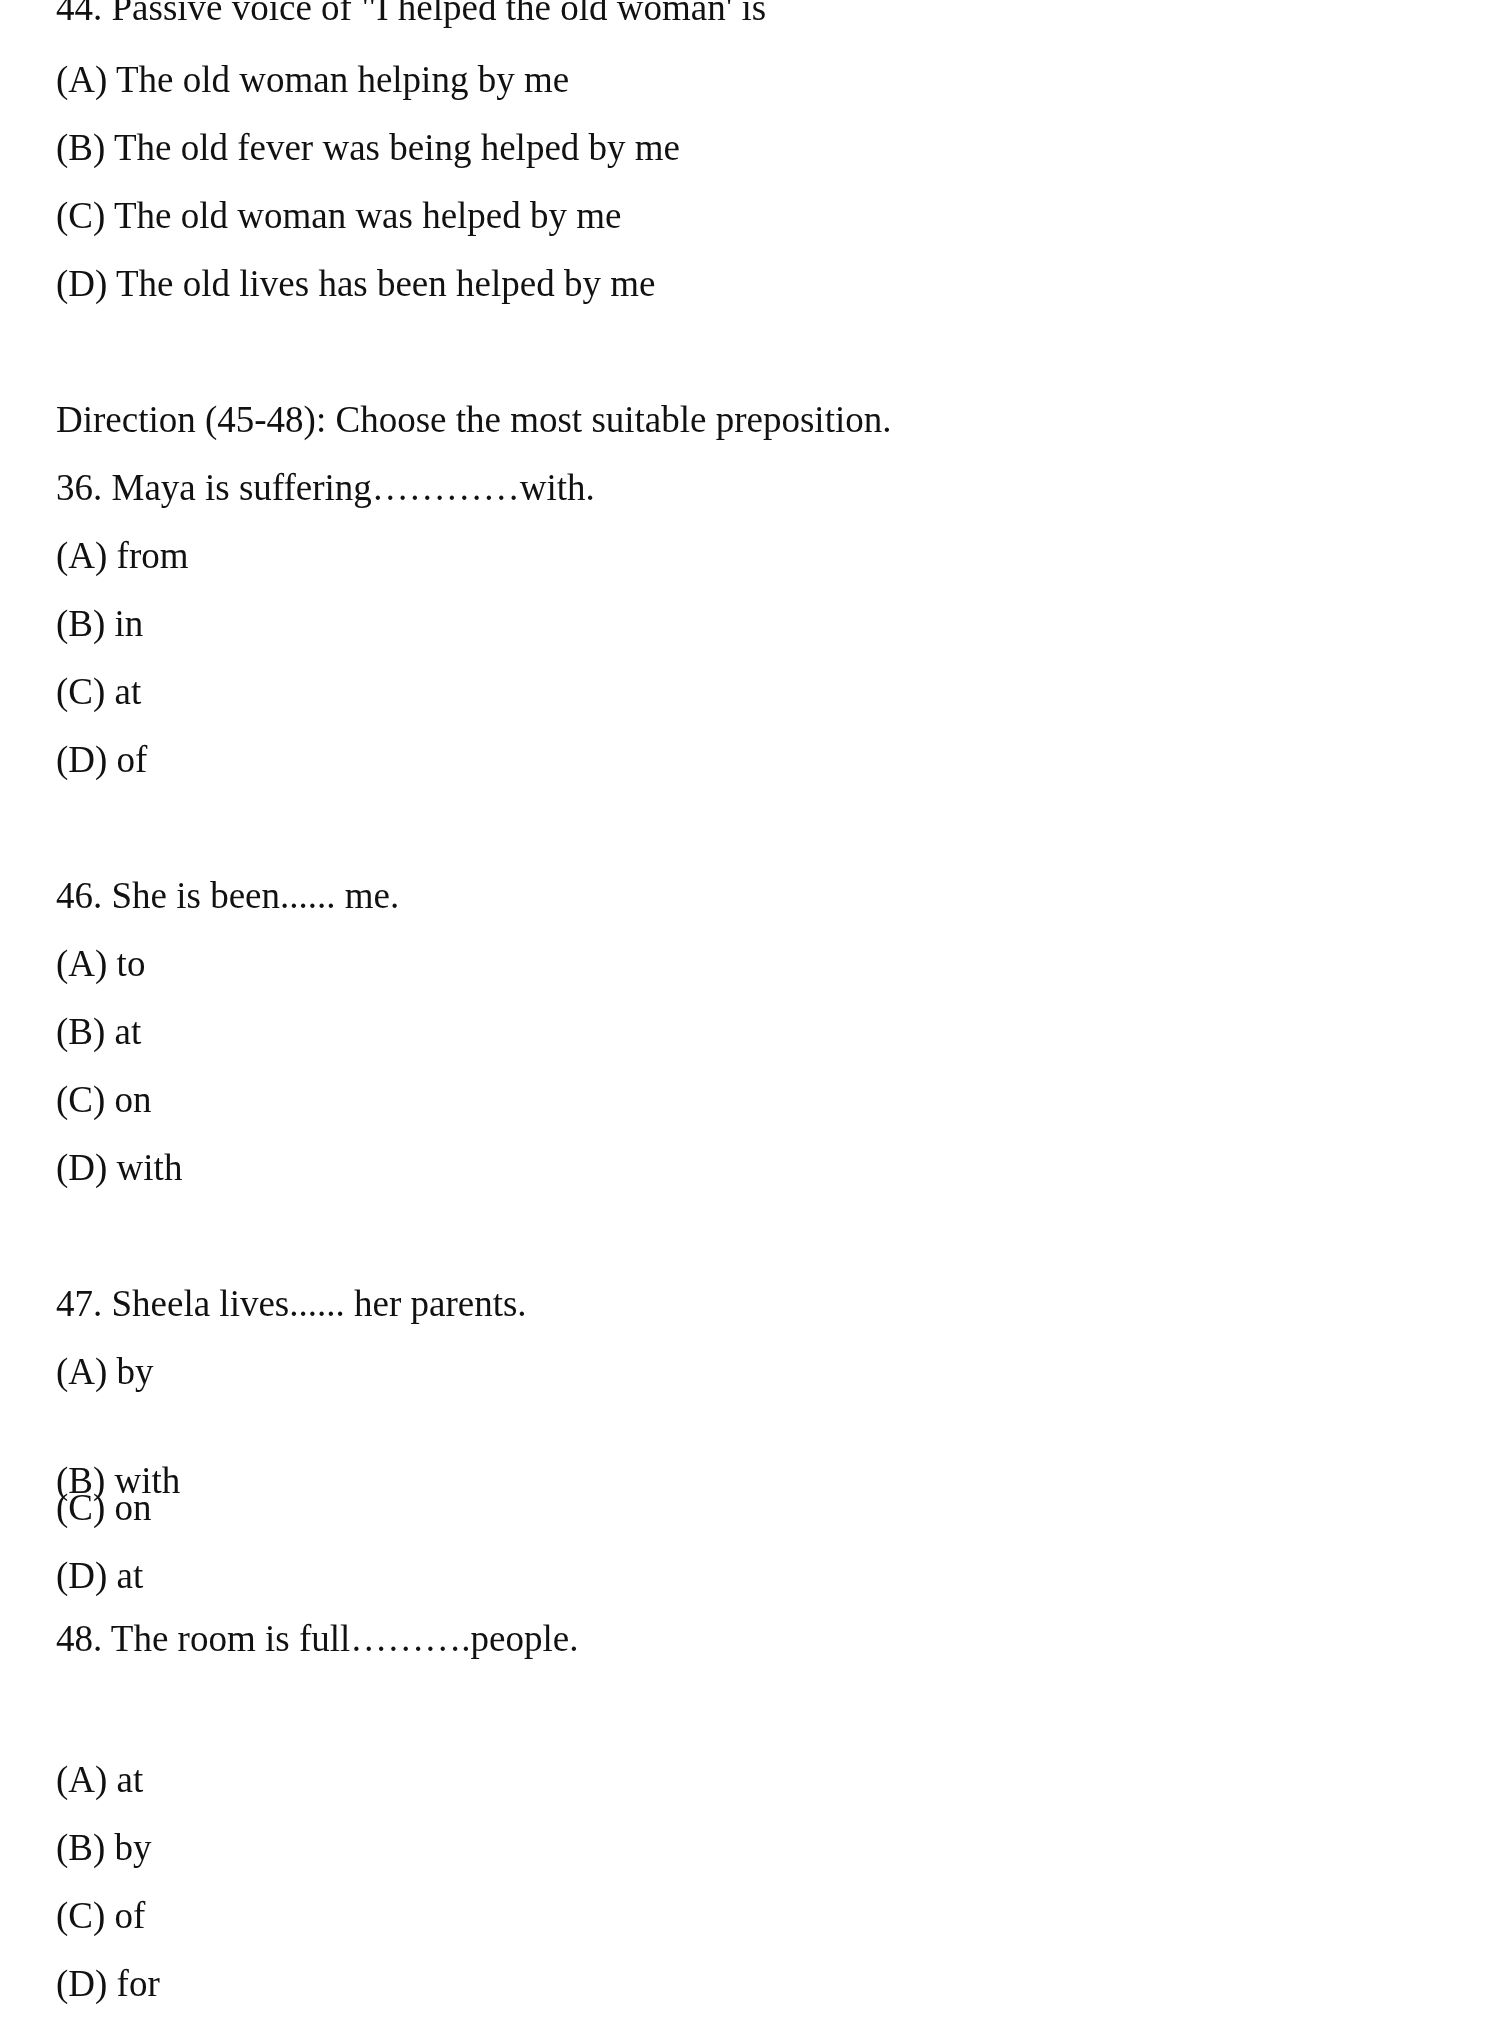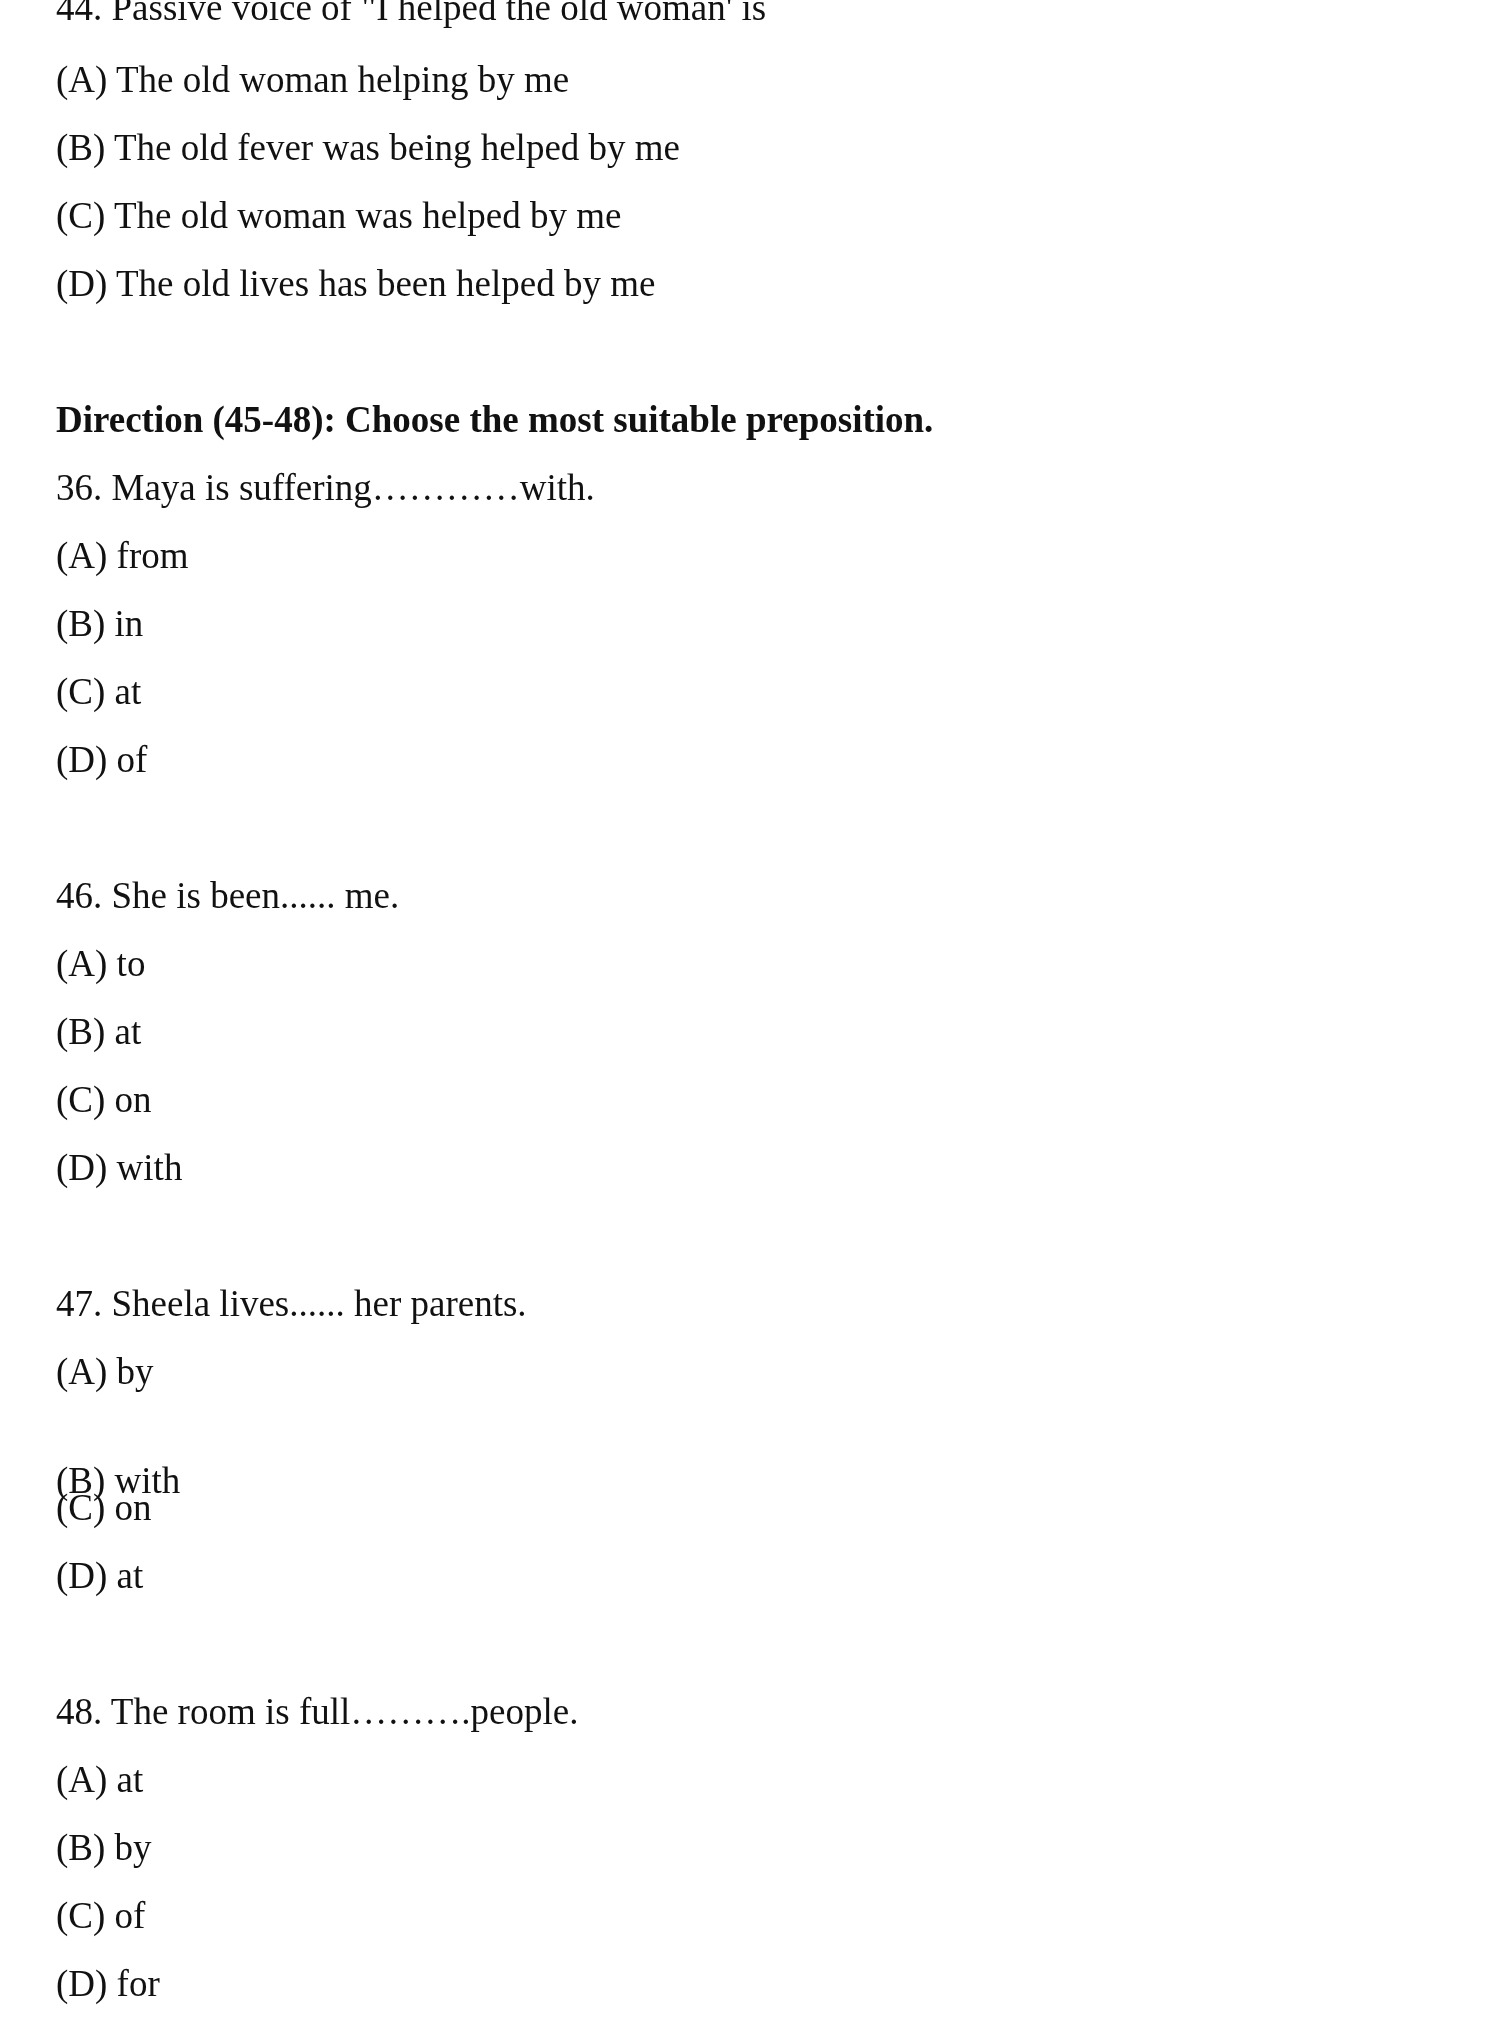--- a/index.html
+++ b/index.html
@@ -1,19 +1,19 @@
 <!DOCTYPE html>
 <html><head>
 <meta charset="utf-8">
 <style>
   html,body{margin:0;padding:0;background:#ffffff;}
   body{width:1505px;height:2034px;position:relative;overflow:hidden;
        font-family:"Liberation Serif","DejaVu Serif",serif;color:#111;}
   .line{position:absolute;left:56px;font-size:37px;line-height:44px;white-space:nowrap;}
-  .bold{font-weight:bold;text-align:center;}
+  .bold{font-weight:normal;text-align:center;}
 </style>
 </head>
 <body>
 
 <div>
   <div class="line" style="top:-14px"><span>44.</span> <span>Passive voice of "I helped the old woman' is</span></div>
   <div class="line" style="top:58px">(A) The old woman helping by me</div>
   <div class="line" style="top:126px">(B) The old fever was being helped by me</div>
   <div class="line" style="top:194px">(C) The old woman was helped by me</div>
   <div class="line" style="top:262px">(D) The old lives has been helped by me</div>
@@ -39,18 +39,18 @@
 
 <div>
   <div class="line" style="top:1282px"><span>47.</span> <span>Sheela lives...... her parents.</span></div>
   <div class="line" style="top:1350px">(A) by</div>
   <div class="line" style="top:1459px">(B) with</div>
   <div class="line" style="top:1486px">(C) on</div>
   <div class="line" style="top:1554px">(D) at</div>
 </div>
 
 <div>
-  <div class="line" style="top:1690px"><span>48.</span> <span>The room is full……….people.</span></div>
+  <div class="line" style="top:1617px"><span>48.</span> <span>The room is full……….people.</span></div>
   <div class="line" style="top:1758px">(A) at</div>
   <div class="line" style="top:1826px">(B) by</div>
   <div class="line" style="top:1894px">(C) of</div>
   <div class="line" style="top:1962px">(D) for</div>
 </div>
 
 </body></html>

